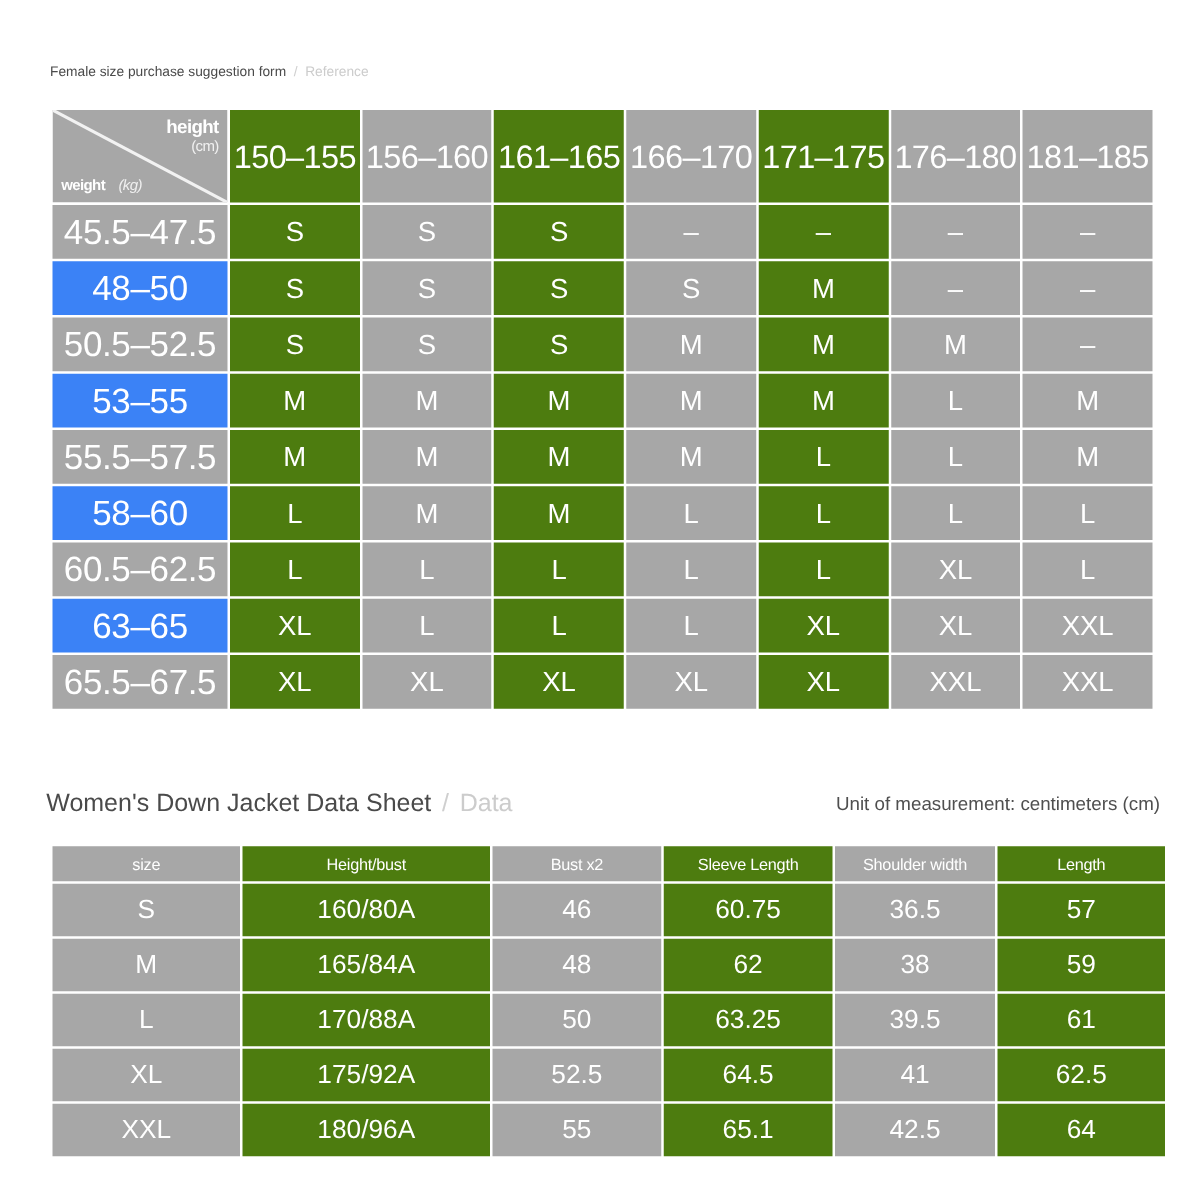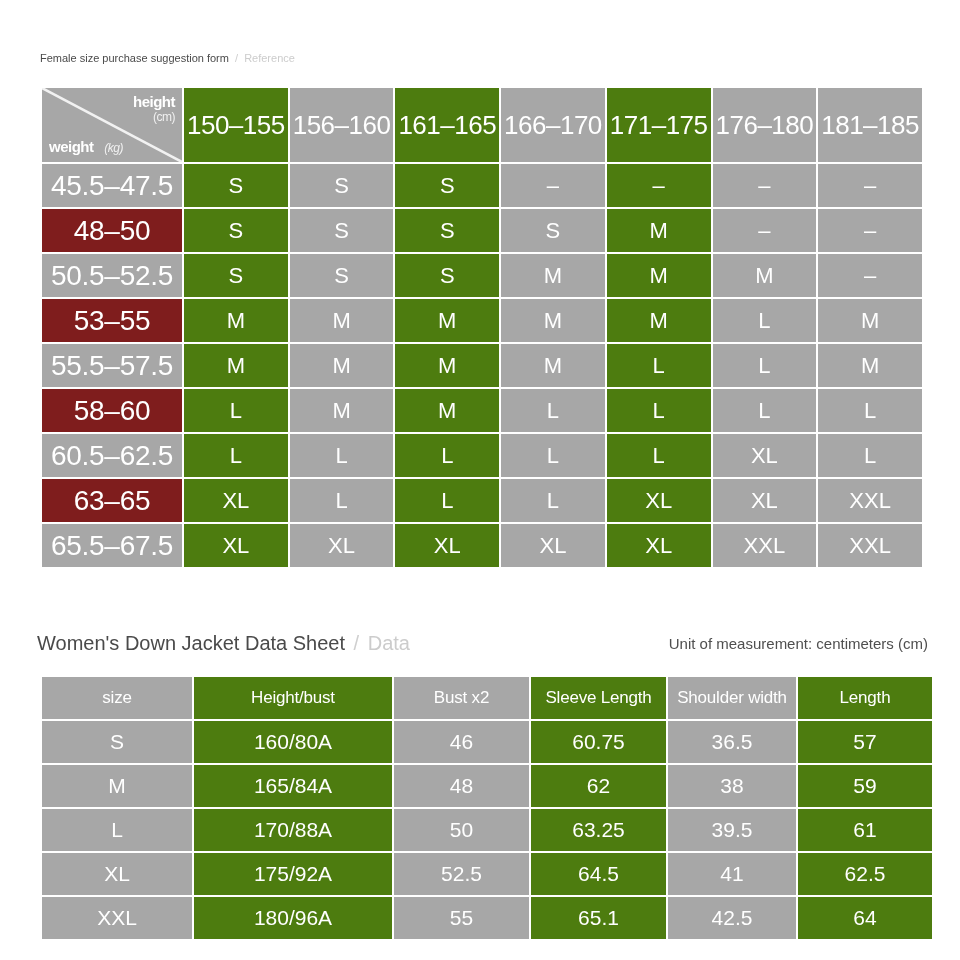--- a/index.html
+++ b/index.html
@@ -77,21 +77,21 @@
     letter-spacing: -0.5px;
   }
   #table-size-suggestion td.rowlabel {
     font-size: 28px;
     letter-spacing: -0.3px;
   }
 
   
   .sh-light { background: #4d7c0f; }
   .sh-dark  { background: #a7a7a7; }
-  .sh-mid   { background: #7f1d1d; margin-left: 20px; }
+  .sh-mid   { background: #3b82f6; margin-left: 20px; }
 
   
   .corner-inner {
     position: absolute;
     inset: 0;
     background: #a7a7a7;
   }
   .corner-diag {
     position: absolute;
     inset: 0;
@@ -118,21 +118,21 @@
     margin-top: 1px;
   }
   .corner-w {
     position: absolute;
     left: 7px;
     bottom: 5px;
     line-height: 1.05;
     white-space: nowrap;
   }
   .corner-w .big {
-    font-size: 15px;
+    font-size: 12px;
     font-weight: bold;
     color: #ffffff;
   }
   .corner-w .small {
     font-size: 12px;
     color: #f0f0f0;
     margin-left: 4px;
     font-style: italic;
   }
 
@@ -158,22 +158,22 @@
   #table-jacket-data {
     left: 40px;
     top: 675px;
     width: 884px;
   }
   #table-jacket-data td {
     height: 42px;
     font-size: 21px;
   }
   #table-jacket-data thead td {
-    height: 42px;
-    font-size: 17px;
+    height: 28px;
+    font-size: 13px;
     letter-spacing: -0.2px;
   }
 </style>
 </head>
 <body>
 
 <div class="section-one">
 
   <div class="title-row">
     <span class="title-main">Female size purchase suggestion form</span>

